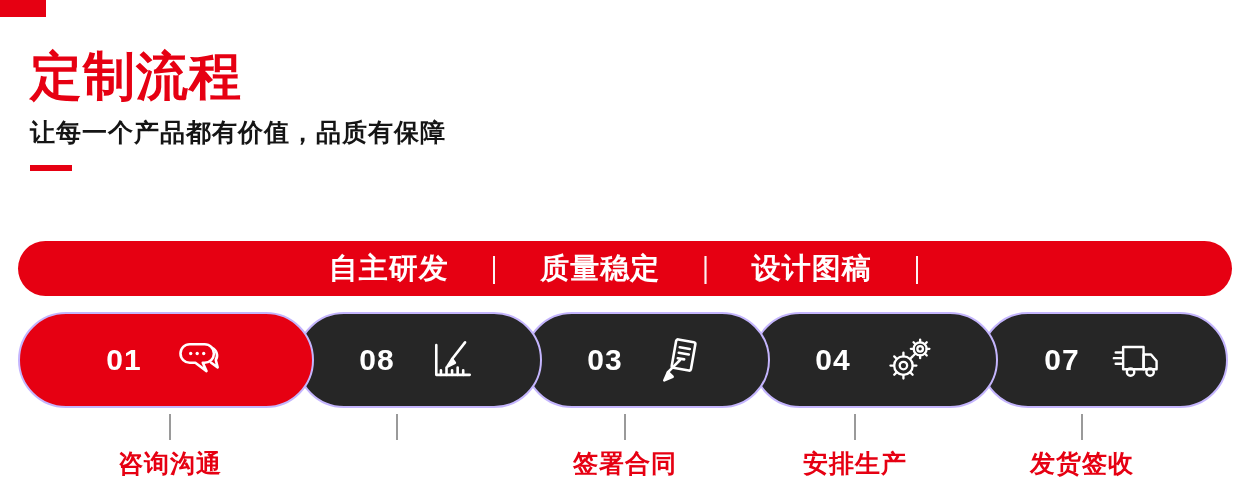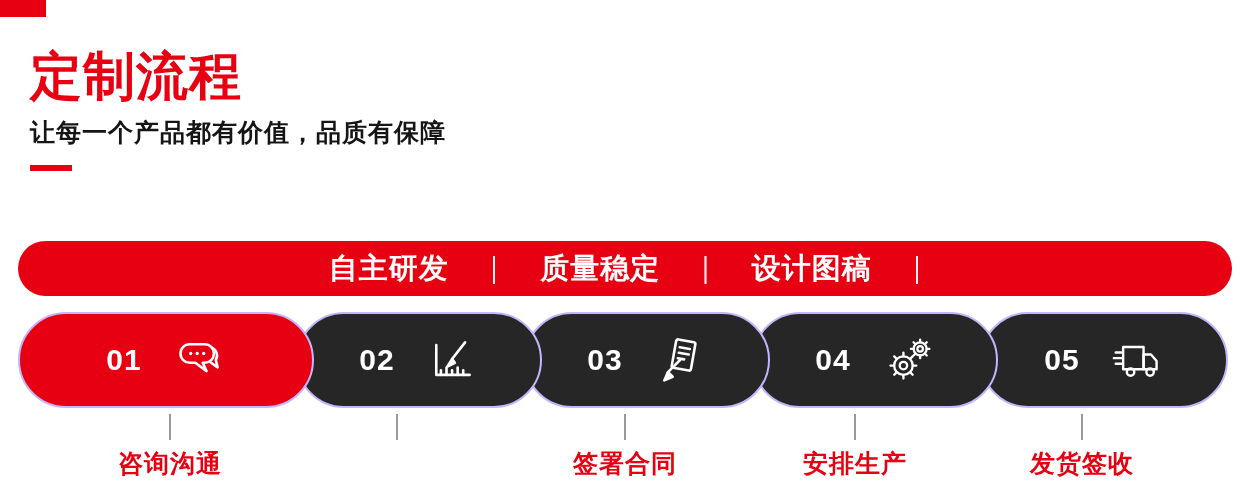--- a/index.html
+++ b/index.html
@@ -88,21 +88,21 @@
           <g fill="#fff">
             <circle cx="18" cy="21" r="1.8"></circle>
               <circle cx="25" cy="21" r="1.8"></circle>
               <circle cx="32" cy="21" r="1.8"></circle>
           </g>
         </svg>
       </span>
     </div>
 
     <div class="pill pill-2">
-      <span class="num">02</span>
+      <span class="num">08</span>
       <span class="icon">
         <svg viewBox="0 0 56 56" aria-hidden="true">
           <g stroke="#fff" fill="none" stroke-width="2.8" stroke-linecap="round" stroke-linejoin="round">
             <path d="M10 12v32h36"></path>
             <path d="M15 44v-5M21 44v-8M27 44v-5M33 44v-8M39 44v-5"></path>
             <path d="M41 9 27 27"></path>
             <path d="M27 27l-5 8 8-4z" fill="#fff"></path>
           </g>
         </svg>
       </span>
@@ -134,21 +134,21 @@
             <path d="M32 34H36M29.1 41.1 31.9 43.9M22 44V48M14.9 41.1 12.1 43.9M12 34H8M14.9 26.9 12.1 24.1M22 24V20M29.1 26.9 31.9 24.1"></path>
             <circle cx="40" cy="16" r="7"></circle>
             <circle cx="40" cy="16" r="3"></circle>
             <path d="M47 16H50M45 21 47.1 23.1M40 23V26M35 21 32.9 23.1M33 16H30M35 11 32.9 8.9M40 9V6M45 11 47.1 8.9"></path>
           </g>
         </svg>
       </span>
     </div>
 
     <div class="pill pill-5">
-      <span class="num">05</span>
+      <span class="num">07</span>
       <span class="icon">
         <svg viewBox="0 0 56 56" aria-hidden="true">
           <g stroke="#fff" fill="none" stroke-width="2.6" stroke-linecap="round" stroke-linejoin="round">
             <path d="M12 14h22v24H12z"></path>
             <path d="M34 22h8l6 7v9H34z"></path>
             <circle cx="20" cy="41" r="4"></circle>
             <circle cx="41" cy="41" r="4"></circle>
             <path d="M4 20h6M2 26h8M4 32h6"></path>
           </g>
         </svg>

